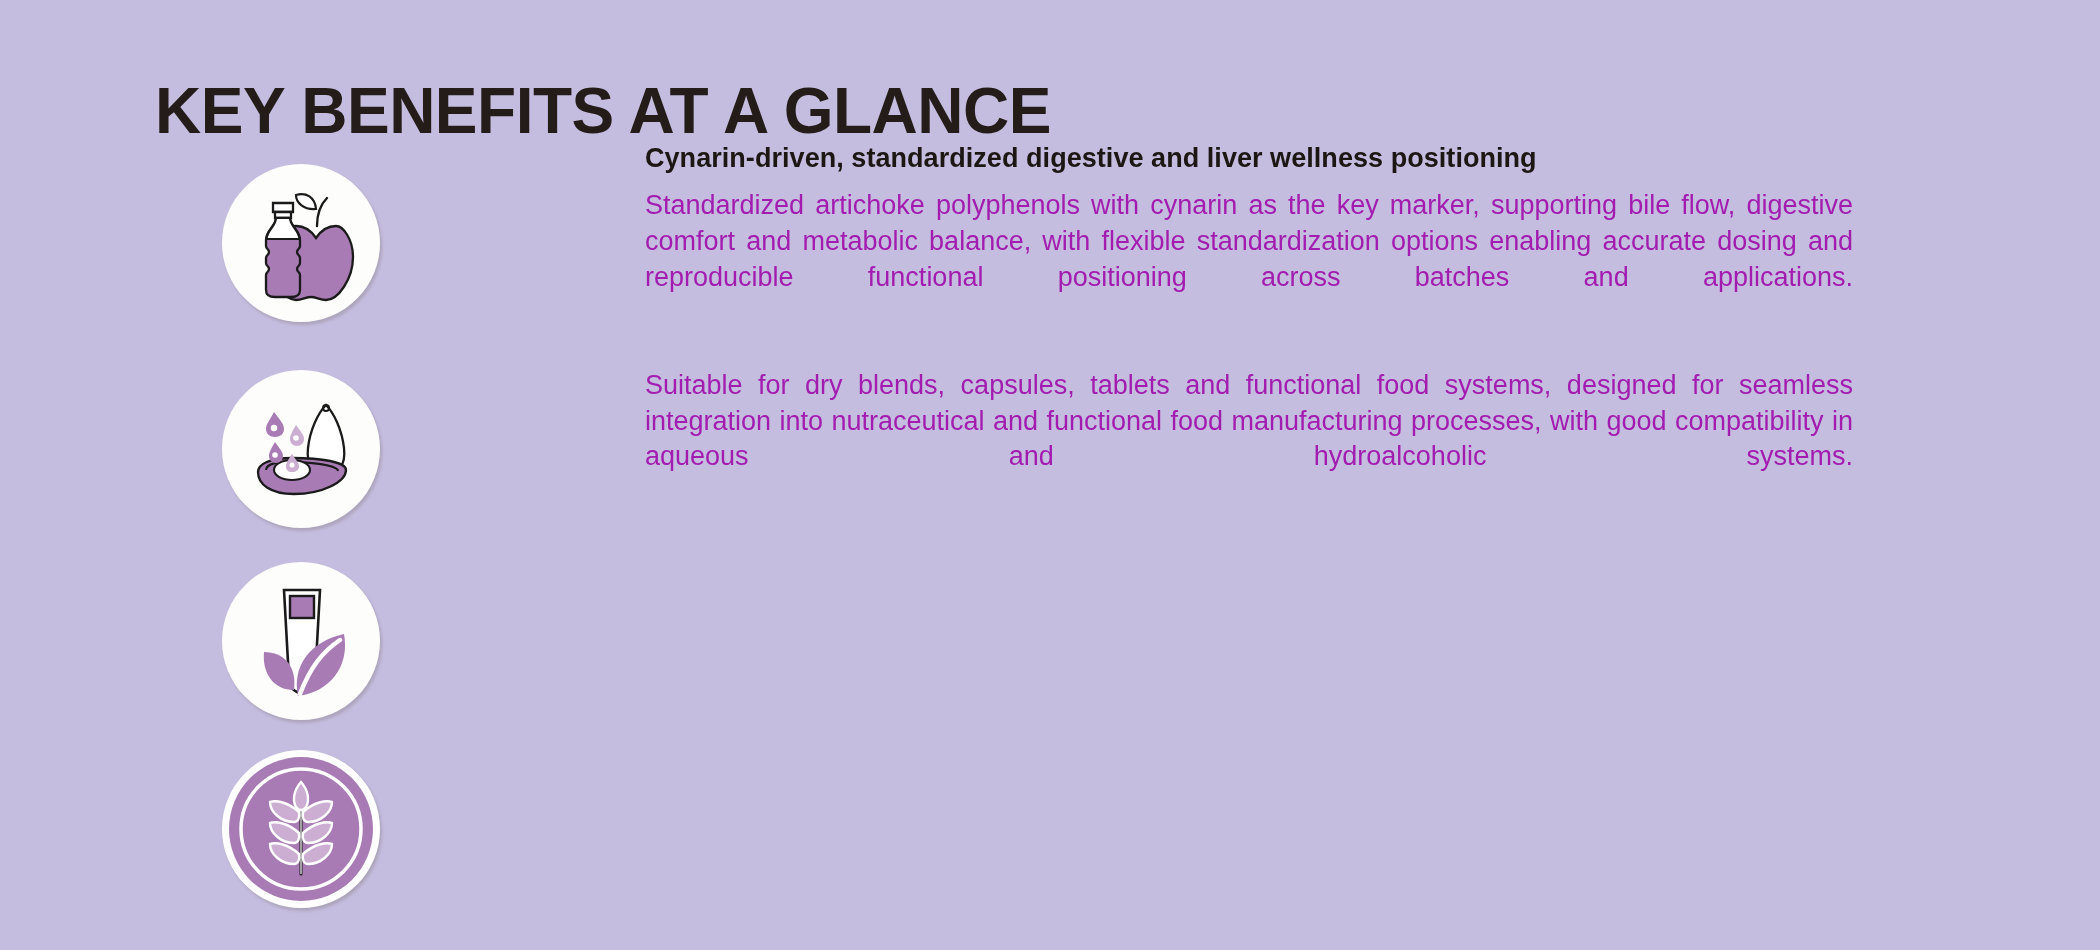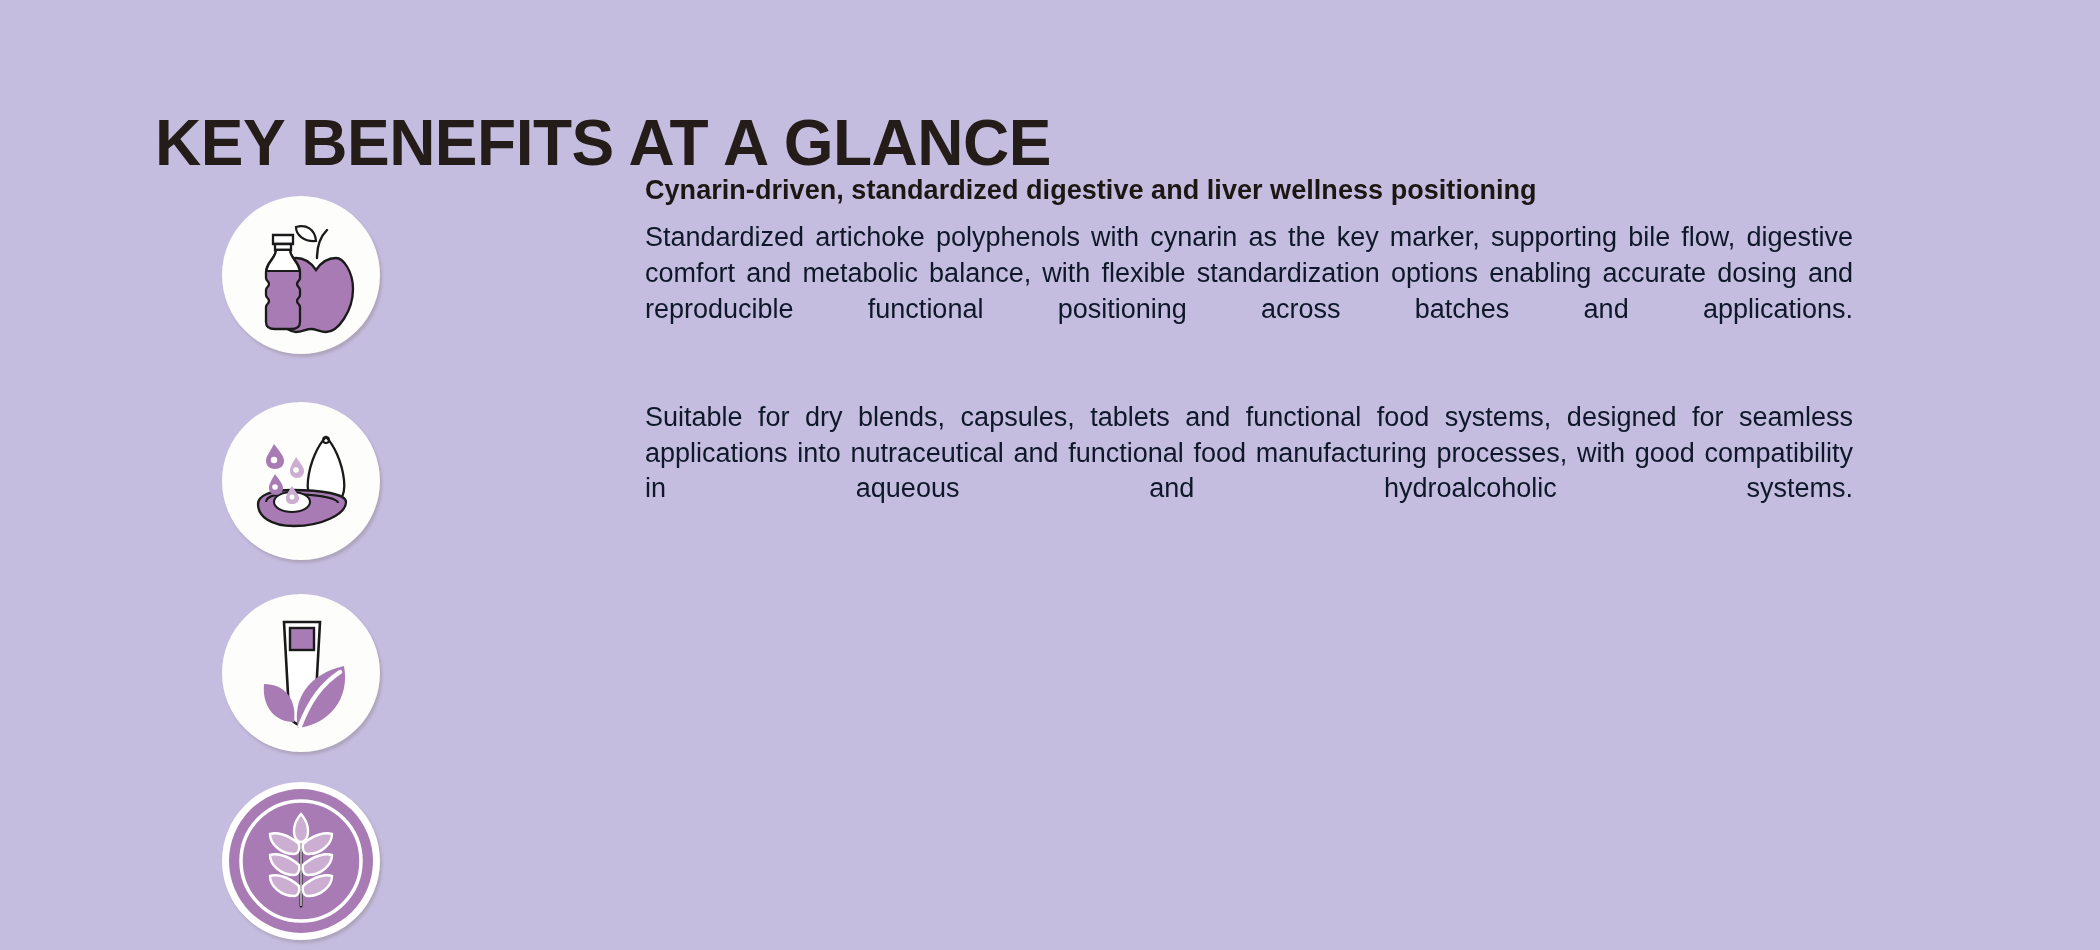--- a/index.html
+++ b/index.html
@@ -14,21 +14,20 @@
     background: #c5bddf;
     font-family: "Liberation Sans", sans-serif;
     -webkit-font-smoothing: antialiased;
   }
 
   .page {
     position: relative;
     width: 2100px;
     height: 894px;
     background: #c5bddf;
-    margin-top: 32px;
   }
 
   
   .page-title {
     position: absolute;
     left: 155px;
     top: 36px;
     font-size: 64px;
     line-height: 1.0;
     font-weight: bold;
@@ -88,21 +87,21 @@
     font-weight: bold;
     color: #1c1713;
     line-height: 1.2;
     margin: 0 0 14px 0;
     letter-spacing: 0.05px;
   }
 
   .block-body {
     font-size: 27px;
     font-weight: normal;
-    color: #0f172a;
+    color: #a21caf;
     line-height: 1.32;
     margin: 0;
     text-align: justify;
     text-justify: inter-word;
     hyphens: manual;
   }
   .block-body::after {
     content: "";
     display: inline-block;
     width: 100%;
@@ -213,21 +212,21 @@
     </div>
 
     <div class="text-column">
 
       <div class="block n1">
         <h2 class="block-heading">Cynarin-driven, standardized digestive and liver wellness positioning</h2>
         <p class="block-body">Standardized artichoke polyphenols with cynarin as the key marker, supporting bile flow, digestive comfort and metabolic balance, with flexible standardization options enabling accurate dosing and reproducible functional positioning across batches and applications.</p>
       </div>
 
       <div class="block n2">
-        <p class="block-body">Suitable for dry blends, capsules, tablets and functional food systems, designed for seamless applications into nutraceutical and functional food manufacturing processes, with good compatibility in aqueous and hydroalcoholic systems.</p>
+        <p class="block-body">Suitable for dry blends, capsules, tablets and functional food systems, designed for seamless integration into nutraceutical and functional food manufacturing processes, with good compatibility in aqueous and hydroalcoholic systems.</p>
       </div>
 
       <div class="block n3">
       </div>
 
     </div>
 
   </div>
 </div>
 

